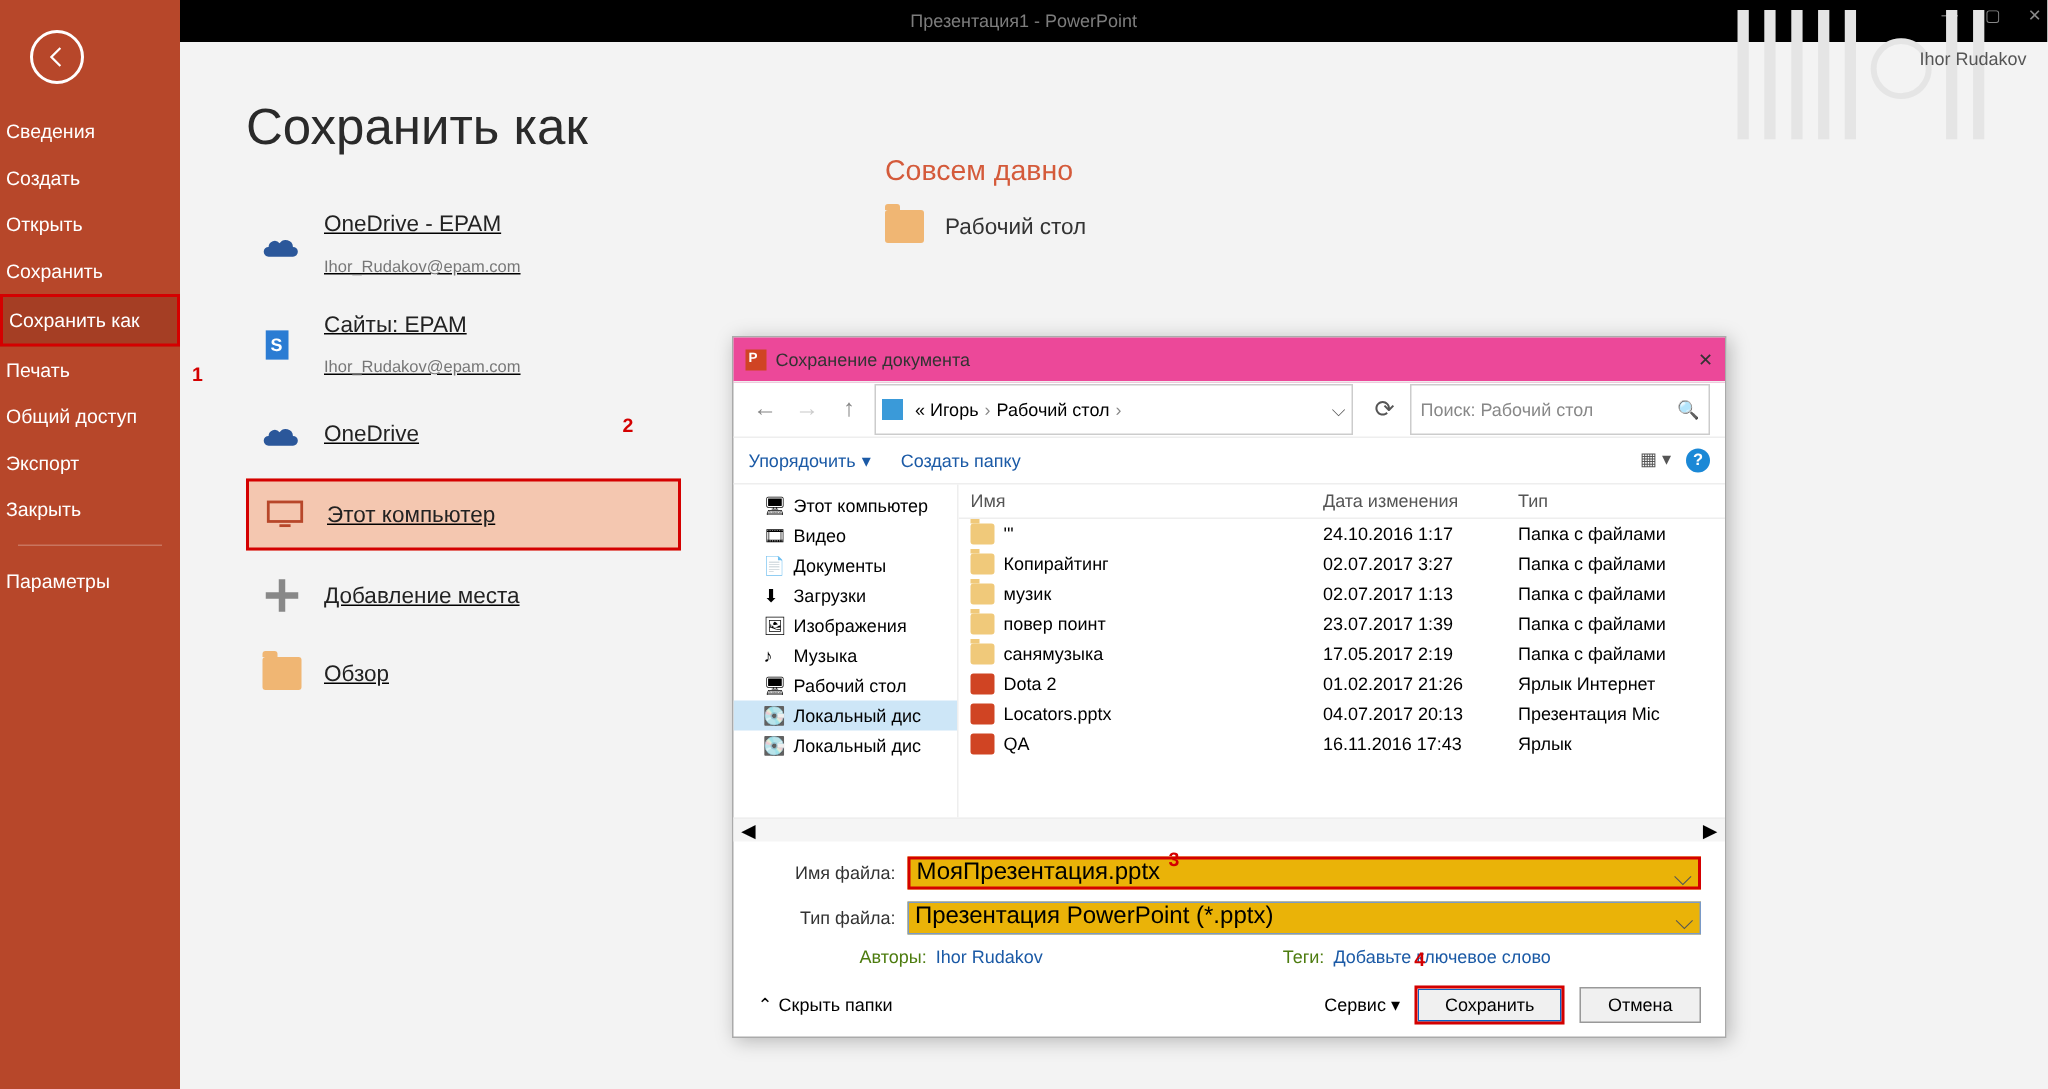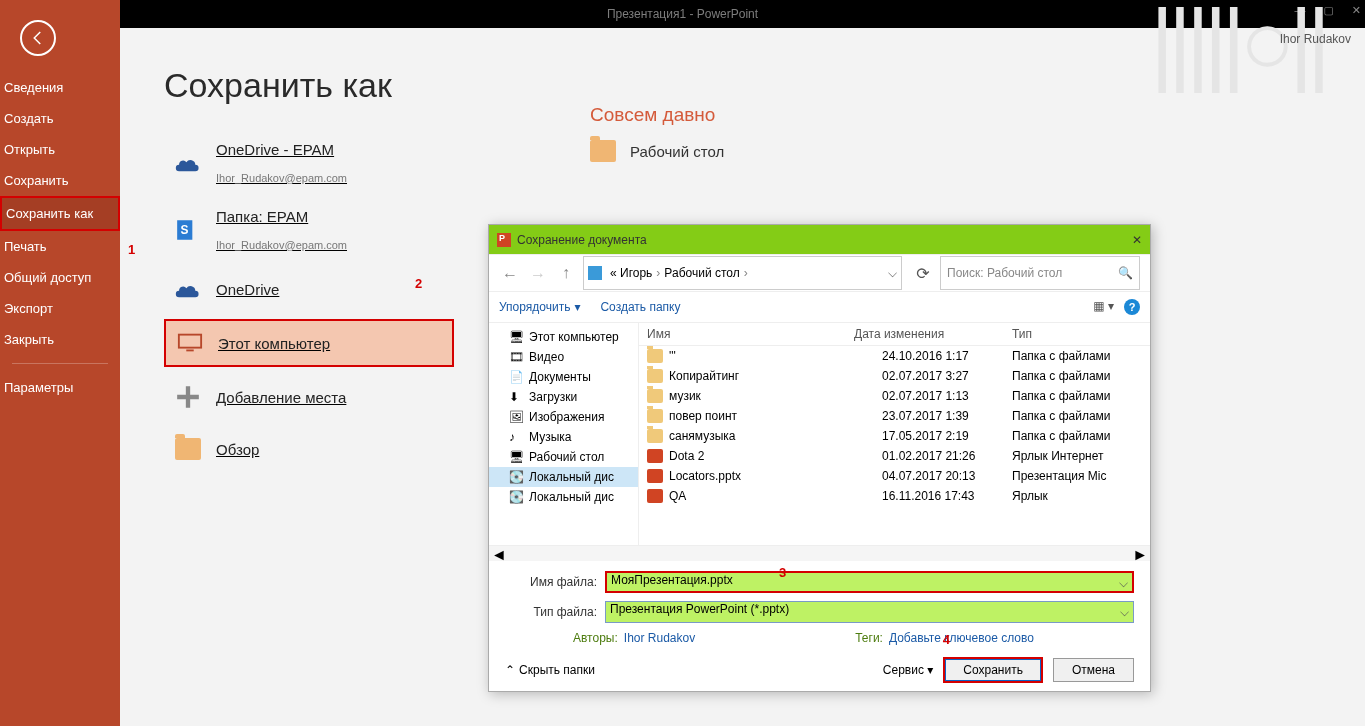--- a/index.html
+++ b/index.html
@@ -22,21 +22,21 @@
   .loc-icon { width: 28px; height: 28px; display:flex; align-items:center; justify-content:center; }
   .loc-icon svg { width:26px; height:26px; }
   .loc-text .ttl { font-size: 15px; color: #222; }
   .loc-text .sub { font-size: 11px; color: #777; margin-top: 14px; }
   .right-col { position: absolute; left: 470px; top: 76px; }
   .section-h { color: #d45a3a; font-size: 19px; margin-bottom: 14px; }
   .folder-row { display:flex; align-items:center; gap:14px; font-size:15px; color:#333; }
   .folder-ic { width:26px; height:22px; background:#f0b673; border-radius:2px; position:relative;}
   .folder-ic::before{content:"";position:absolute;top:-4px;left:0;width:10px;height:4px;background:#f0b673;border-radius:2px 2px 0 0;}
   .dialog { position: absolute; left: 488px; top: 224px; width: 663px; height: 468px; background: #fff; border: 1px solid #aaa; box-shadow: 2px 2px 12px rgba(0,0,0,0.25); }
-  .dlg-title { height: 30px; display: flex; align-items: center; justify-content: space-between; padding: 0 8px; background:#84cc16; border-bottom:1px solid #eee;}
+  .dlg-title { height: 30px; display: flex; align-items: center; justify-content: space-between; padding: 0 8px; background:#ec4899; border-bottom:1px solid #eee;}
   .dlg-title span { font-size: 12px; color: #333; display:flex; align-items:center; gap:6px;}
   .pp-icon { width:14px; height:14px; background:#d04423; display:inline-block; position:relative;}
   .pp-icon::after{content:"P";color:#fff;font-size:9px;font-weight:bold;position:absolute;left:2px;top:0;}
   .close-x { cursor:pointer; font-size:16px; color:#333;}
   .dlg-nav { height:36px; display:flex; align-items:center; gap:6px; padding:0 10px; }
   .nav-btn { width:22px; height:22px; display:flex;align-items:center;justify-content:center;color:#888;cursor:pointer;}
   .path-box { flex:1; border:1px solid #ccc; height:24px; display:flex; align-items:center; padding:16px 4px; font-size:12px;}
   .path-box .seg { padding:0 4px; }
   .path-box .sep { color:#888; }
   .refresh { width:22px;height:22px;display:flex;align-items:center;justify-content:center;color:#555;cursor:pointer;margin-left:4px;}
@@ -45,37 +45,37 @@
   .dlg-toolbar { height:32px; border-top:1px solid #eee; border-bottom:1px solid #eee; display:flex; align-items:center; padding:0 10px; gap:20px; font-size:12px;}
   .toolbar-link { color:#1b5aa6; cursor:pointer; display:flex;align-items:flex-start;gap:4px;}
   .toolbar-right { margin-left:auto; display:flex; gap:10px; color:#555;}
   .help-ic{width:16px;height:16px;border-radius:50%;background:#1b88d6;color:#fff;display:flex;align-items:center;justify-content:center;font-size:11px;font-weight:bold;}
   .dlg-body { display:flex; height: 222px; }
   .tree { width:150px; border-right:1px solid #eee; overflow:hidden; font-size:12px; padding:4px 0;}
   .tree-item { padding:3px 6px 3px 20px; display:flex; align-items:center; gap:6px; cursor:pointer;}
   .tree-item.sel { background:#cde6f7; }
   .tic { width:14px; height:14px; display:inline-block;}
   .files { flex:1; overflow:hidden; font-size:12px;}
-  .files-head { display:flex; padding:4px 8px; color:#555; border-bottom:1px solid #eee;gap:28px;}
+  .files-head { display:flex; padding:4px 8px; color:#555; border-bottom:1px solid #eee;}
   .col-name { flex:1;}
   .col-date { width:130px;}
   .col-type { width:130px;}
   .file-row { display:flex; padding:3px 8px; align-items:center; cursor:pointer;}
   .fic { width:16px; height:14px; margin-right:6px; background:#f0c97a; border-radius:2px; position:relative;}
   .fic::before{content:"";position:absolute;top:-3px;left:0;width:6px;height:3px;background:#f0c97a;}
   .fic.short{background:#d04423;}
   .fic.short::before{display:none;}
   .fic.pp{background:#d04423;}
   .fic.pp::before{display:none;}
   .file-row .col-name{flex:1;display:flex;align-items:center;}
   .scroll-bottom{height:16px; border-top:1px solid #eee; background:#f5f5f5; position:relative;}
   .dlg-fields { padding:10px 16px 0 16px; font-size:12px;}
   .field-row { display:flex; align-items:center; margin-bottom:8px;}
   .field-label { width:100px; text-align:right; padding-right:8px; color:#333;}
-  .field-input { flex:1; height:22px; border:1px solid #7a9ac7; padding:0 4px; font-size:12px; background:#bef264; position:relative;}
+  .field-input { flex:1; height:22px; border:1px solid #7a9ac7; padding:0 4px; font-size:16px; background:#eab308; position:relative;}
   .field-input.filename { border:2px solid #d40000;}
   .field-input .caret{position:absolute;right:4px;top:3px;color:#555;}
   .meta-row { display:flex; gap:40px; padding-left:68px; margin-top:6px;}
   .meta-item { display:flex; gap:6px;}
   .meta-item .lbl{color:#4d7c0f;}
   .meta-item .val{color:#1b5aa6;}
   .dlg-footer { display:flex; align-items:center; padding:12px 16px; gap:10px; font-size:12px;}
   .hide-folders { display:flex; align-items:center; gap:4px; cursor:pointer;}
   .footer-spacer{flex:1;}
   .service { cursor:pointer;}
@@ -132,21 +132,21 @@
         </div>
     </div>
     <div class="loc-item">
       <div class="loc-icon">
           <svg viewBox="0 0 24 24">
             <rect fill="#2b7cd3" width="14" height="18" x="2" y="3"></rect>
             <text x="5" y="16" fill="#fff" font-size="11" font-weight="bold">S</text>
           </svg>
         </div>
       <div class="loc-text">
-          <div class="ttl">Папка: EPAM</div>
+          <div class="ttl">Сайты: EPAM</div>
           <div class="sub">Ihor_Rudakov@epam.com</div>
         </div>
     </div>
     <div class="loc-item">
       <div class="loc-icon">
           <svg viewBox="0 0 32 20">
             <path fill="#2b579a" d="M25 12a6 6 0 00-11-3 5 5 0 00-9 3 4 4 0 000 8h20a4 4 0 000-8z"></path>
           </svg>
         </div>
       <div class="loc-text">

